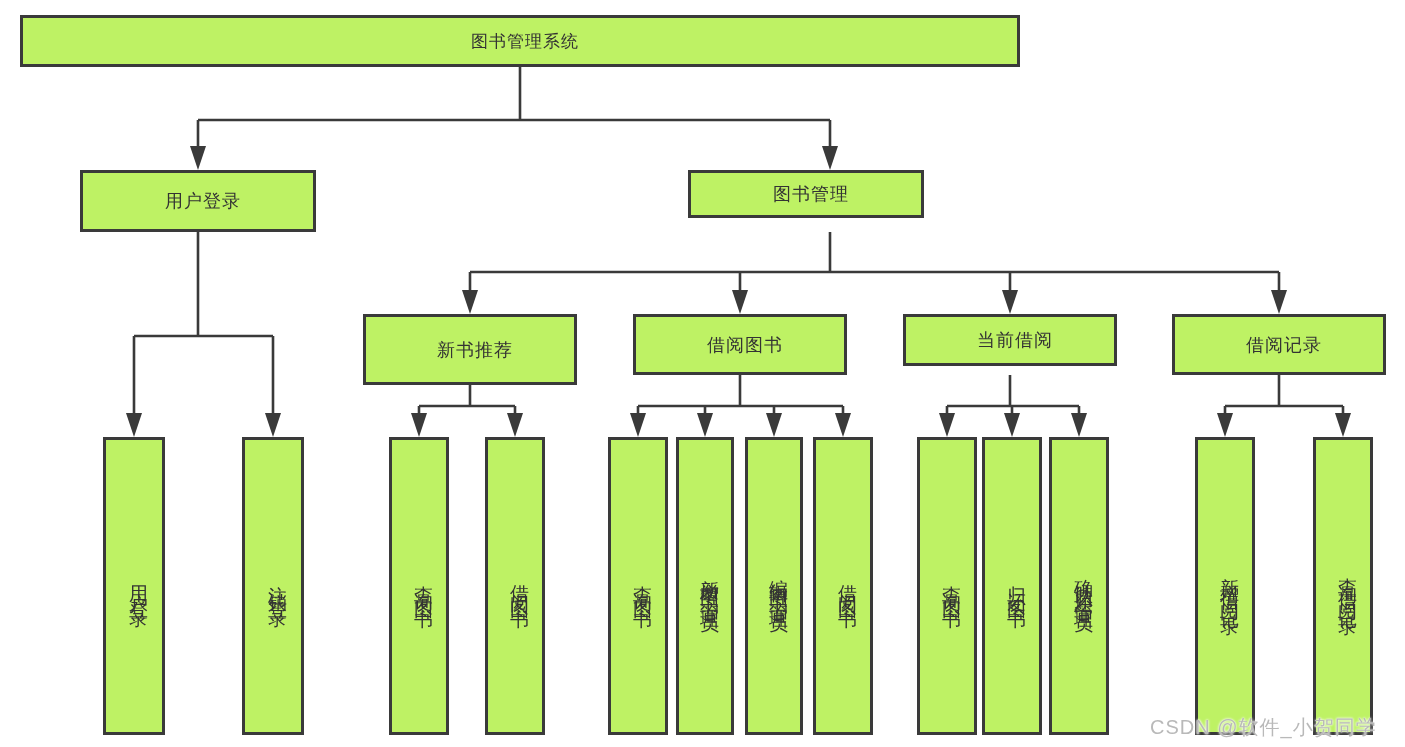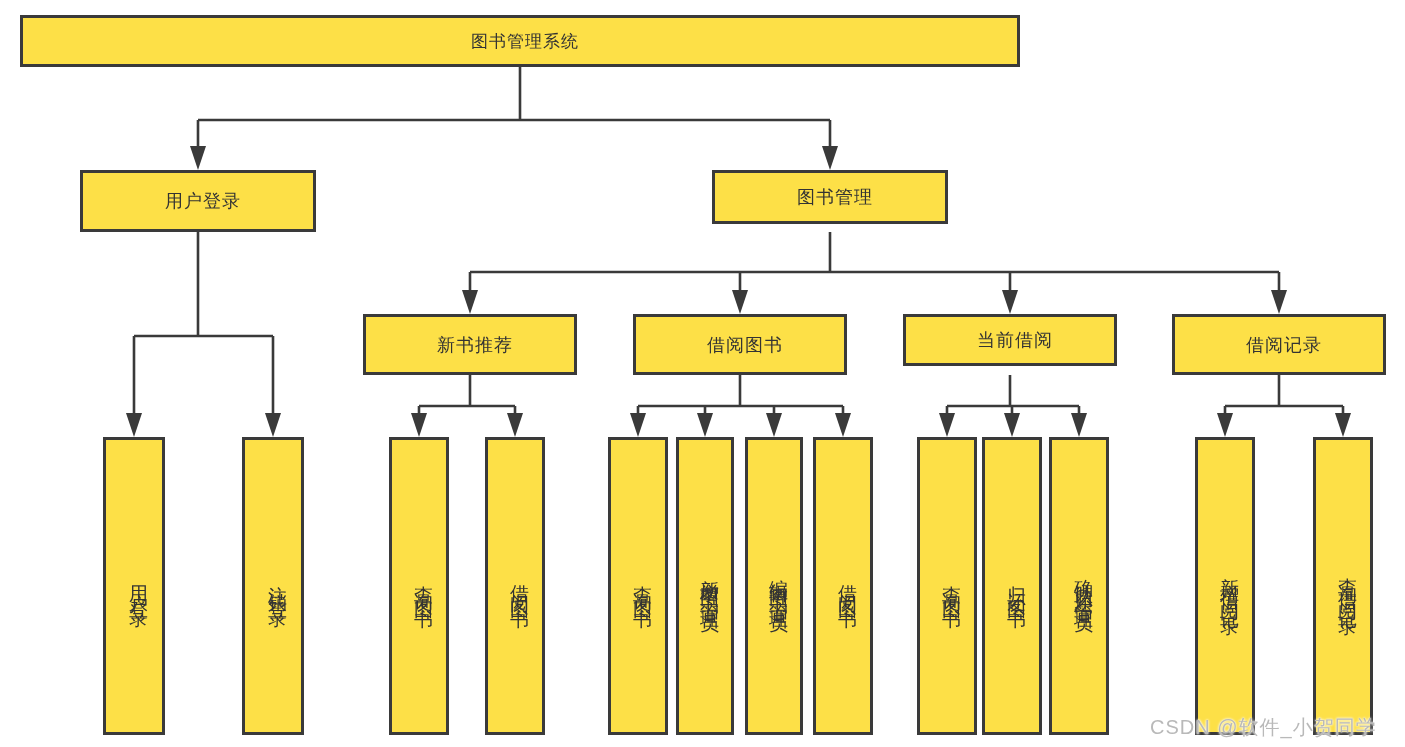--- a/index.html
+++ b/index.html
@@ -9,21 +9,21 @@
     font-family: "Liberation Sans", "DejaVu Sans", sans-serif;
     position: relative;
     overflow: hidden;
   }
   .canvas { position: absolute; left: 0; top: 0; width: 1405px; height: 747px; }
   svg.connectors { position: absolute; left: 0; top: 0; z-index: 1; }
   .box {
     position: absolute;
     box-sizing: border-box;
     border: 3px solid #3a3a3a;
-    background: #fde047;
+    background: #bef264;
     color: #333333;
     display: flex;
     align-items: center;
     justify-content: center;
     z-index: 2;
     text-align: right;
     padding-left: 10px;
   }
   .h { font-size: 18px; letter-spacing: 1px; }
   .root { font-size: 17px; }
@@ -90,23 +90,23 @@
       <polygon points="1004,413 1020,413 1012,437"></polygon>
       <polygon points="1071,413 1087,413 1079,437"></polygon>
       <polygon points="1217,413 1233,413 1225,437"></polygon>
       <polygon points="1335,413 1351,413 1343,437"></polygon>
     </g>
   </svg>
 
   <div class="box h root" style="left:20px; top:15px; width:1000px; height:52px;">图书管理系统</div>
 
   <div class="box h" style="left:80px; top:170px; width:236px; height:62px;">用户登录</div>
-  <div class="box h" style="left:712px; top:170px; width:236px; height:54px;">图书管理</div>
+  <div class="box h" style="left:688px; top:170px; width:236px; height:48px;">图书管理</div>
 
-  <div class="box h" style="left:363px; top:314px; width:214px; height:61px;">新书推荐</div>
+  <div class="box h" style="left:363px; top:314px; width:214px; height:71px;">新书推荐</div>
   <div class="box h" style="left:633px; top:314px; width:214px; height:61px;">借阅图书</div>
   <div class="box h" style="left:903px; top:314px; width:214px; height:52px;">当前借阅</div>
   <div class="box h" style="left:1172px; top:314px; width:214px; height:61px;">借阅记录</div>
 
   <div class="box v" style="left:103px; top:437px; width:62px; height:298px;">用户登录</div>
   <div class="box v" style="left:242px; top:437px; width:62px; height:298px;">注销登录</div>
 
   <div class="box v" style="left:389px; top:437px; width:60px; height:298px;">查询图书</div>
   <div class="box v" style="left:485px; top:437px; width:60px; height:298px;">借阅图书</div>
 

